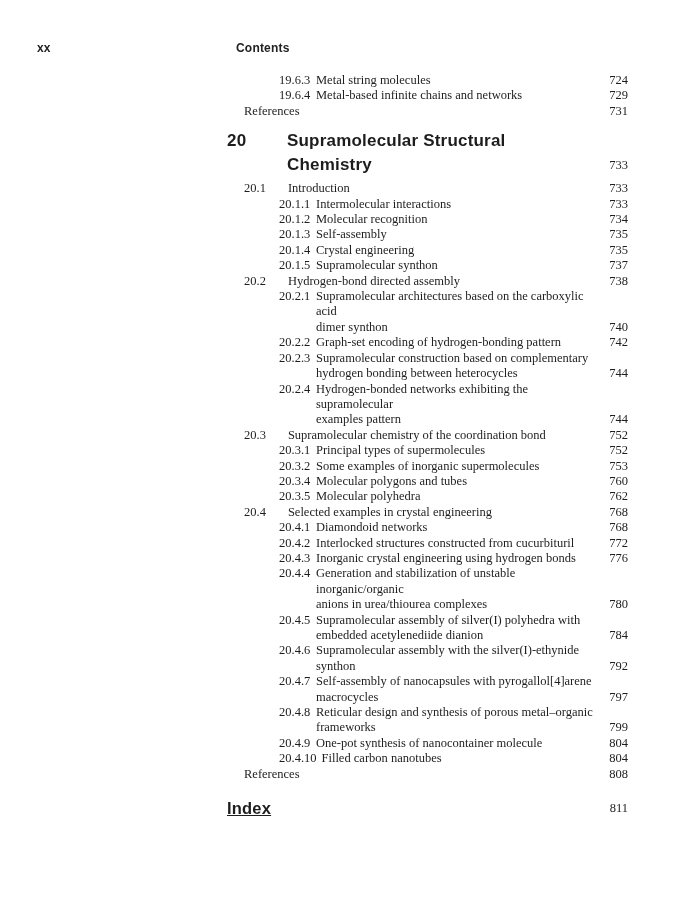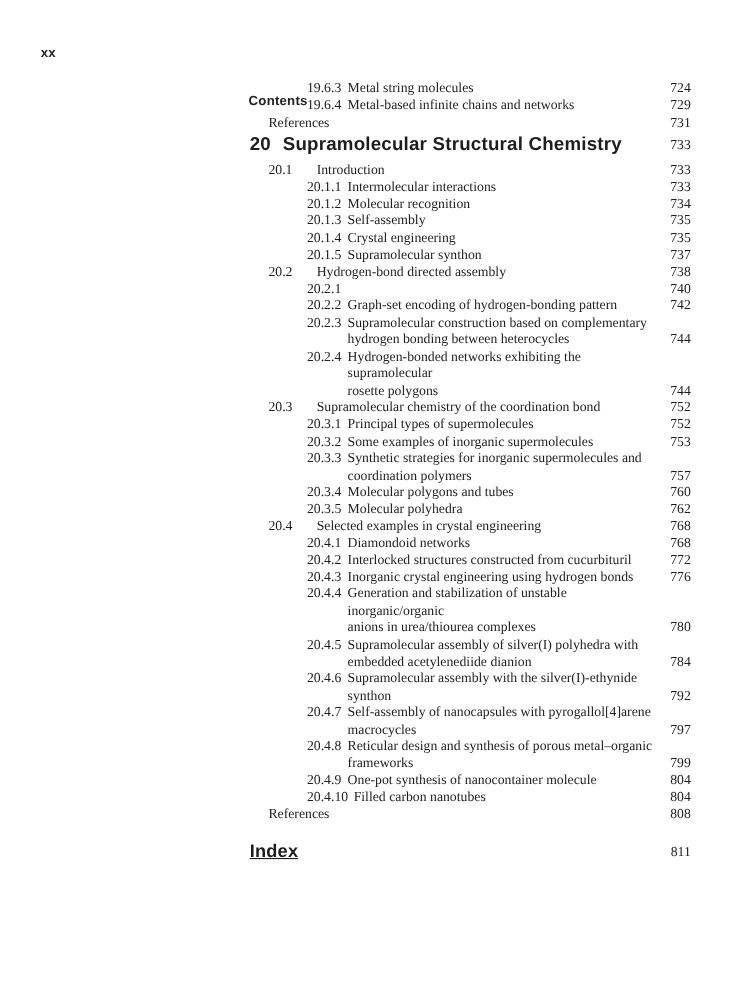--- a/index.html
+++ b/index.html
@@ -10,21 +10,21 @@
     overflow: hidden;
     font-family: "Liberation Serif", serif;
     color: #1d1d1d;
   }
   .running-head {
     position: absolute; top: 41px; left: 0; right: 0; height: 16px;
     font-family: "Liberation Sans", sans-serif;
     font-size: 12px; letter-spacing: 0.2px; color: #222; font-weight: bold;
   }
   .rh-page-label { position: absolute; left: 37px; top: 0; }
-  .rh-title { position: absolute; left: 226px; top: 0; margin-top: 43px; }
+  .rh-title { position: absolute; left: 236px; top: 0; }
 
   .toc {
     position: absolute; left: 227px; top: 73px; width: 401px;
     font-size: 12.5px; line-height: 15.4px;
   }
 
   
   .entry { position: relative; display: flex; align-items: flex-start; padding-right: 34px; }
   .entry .e-num { flex: 0 0 auto; white-space: nowrap; }
   .entry .e-lines { flex: 1 1 auto; }
@@ -34,21 +34,21 @@
   .entry.lvl3 { padding-left: 52px; }
   .entry.lvl3 .e-num { min-width: 32px; padding-right: 5px; }
   .entry.refs  { padding-left: 17px; align-items: center; }
 
   
   .heading {
     position: relative; display: flex; align-items: baseline;
     font-family: "Liberation Sans", sans-serif; font-weight: bold;
     padding-right: 34px;
   }
-  .heading.chapter { margin-bottom: 4px; font-size: 17px; line-height: 24px; letter-spacing: 0.2px; }
+  .heading.chapter { margin-top: 10px; margin-bottom: 4px; font-size: 17px; line-height: 24px; letter-spacing: 0.2px; gap: 30px; }
   .heading.index   { margin-top: 14px; font-size: 16.5px; line-height: 24px; letter-spacing: 0.2px; text-decoration: underline; }
   .heading .h-num { min-width: 30px; }
   .heading .page {
     position: absolute; right: 0; bottom: 4px;
     font-family: "Liberation Serif", serif; font-weight: normal;
     font-size: 12.5px; line-height: 15.4px; letter-spacing: 0;
   }
 </style>
 </head>
 <body>
@@ -128,20 +128,24 @@
     </div>
     <div class="entry lvl2">
       <span class="e-num">20.2</span>
       <div class="e-lines">
         <div class="e-line">Hydrogen-bond directed assembly</div>
       </div>
       <span class="page">738</span>
     </div>
     <div class="entry lvl3">
       <span class="e-num">20.2.1</span>
+      <div class="e-lines">
+        <div class="e-line">Supramolecular architectures based on the carboxylic acid</div>
+        <div class="e-line">dimer synthon</div>
+      </div>
       <span class="page">740</span>
     </div>
     <div class="entry lvl3">
       <span class="e-num">20.2.2</span>
       <div class="e-lines">
         <div class="e-line">Graph-set encoding of hydrogen-bonding pattern</div>
       </div>
       <span class="page">742</span>
     </div>
     <div class="entry lvl3">
@@ -149,21 +153,21 @@
       <div class="e-lines">
         <div class="e-line">Supramolecular construction based on complementary</div>
         <div class="e-line">hydrogen bonding between heterocycles</div>
       </div>
       <span class="page">744</span>
     </div>
     <div class="entry lvl3">
       <span class="e-num">20.2.4</span>
       <div class="e-lines">
         <div class="e-line">Hydrogen-bonded networks exhibiting the supramolecular</div>
-        <div class="e-line">rosette polygons</div>
+        <div class="e-line">examples pattern</div>
       </div>
       <span class="page">744</span>
     </div>
     <div class="entry lvl2">
       <span class="e-num">20.3</span>
       <div class="e-lines">
         <div class="e-line">Supramolecular chemistry of the coordination bond</div>
       </div>
       <span class="page">752</span>
     </div>
@@ -173,28 +177,20 @@
         <div class="e-line">Principal types of supermolecules</div>
       </div>
       <span class="page">752</span>
     </div>
     <div class="entry lvl3">
       <span class="e-num">20.3.2</span>
       <div class="e-lines">
         <div class="e-line">Some examples of inorganic supermolecules</div>
       </div>
       <span class="page">753</span>
-    </div>
-    <div class="entry lvl3">
-      <span class="e-num">20.3.3</span>
-      <div class="e-lines">
-        <div class="e-line">Synthetic strategies for inorganic supermolecules and</div>
-        <div class="e-line">coordination polymers</div>
-      </div>
-      <span class="page">757</span>
     </div>
     <div class="entry lvl3">
       <span class="e-num">20.3.4</span>
       <div class="e-lines">
         <div class="e-line">Molecular polygons and tubes</div>
       </div>
       <span class="page">760</span>
     </div>
     <div class="entry lvl3">
       <span class="e-num">20.3.5</span>

